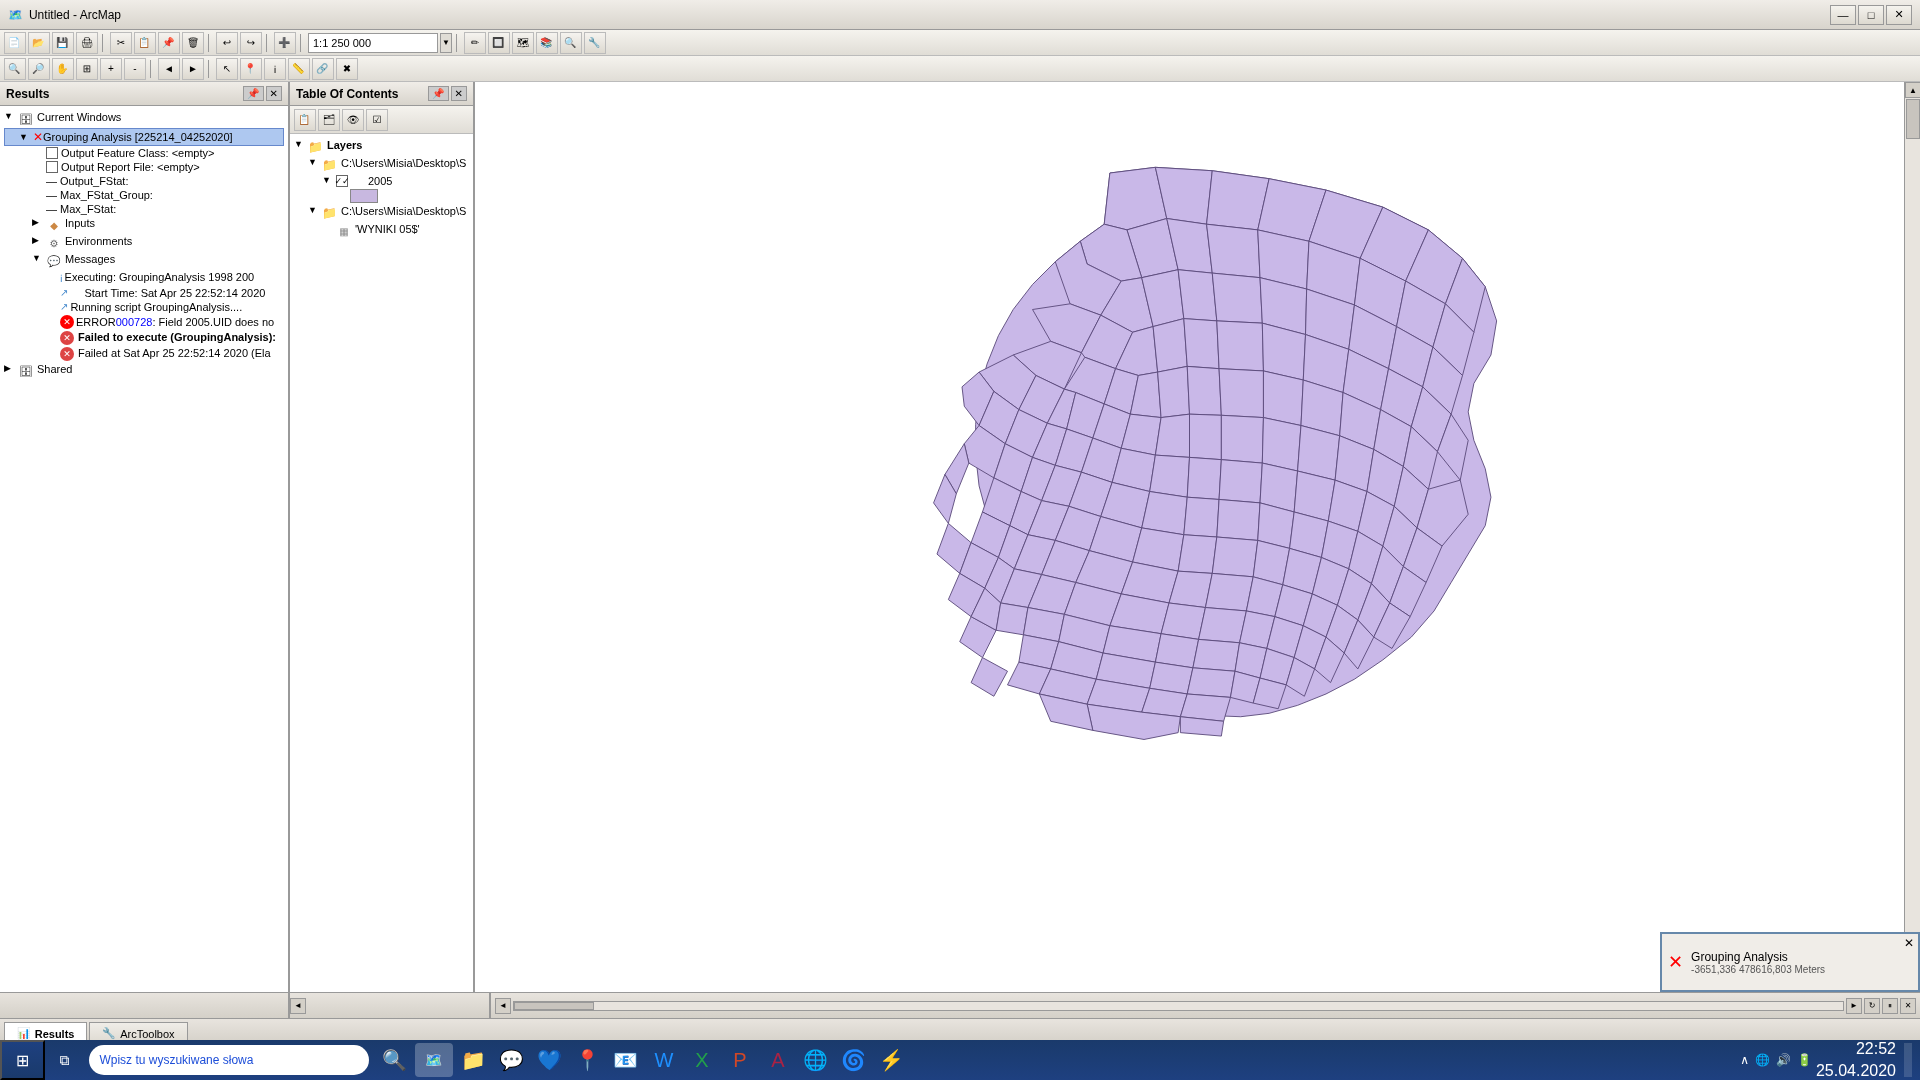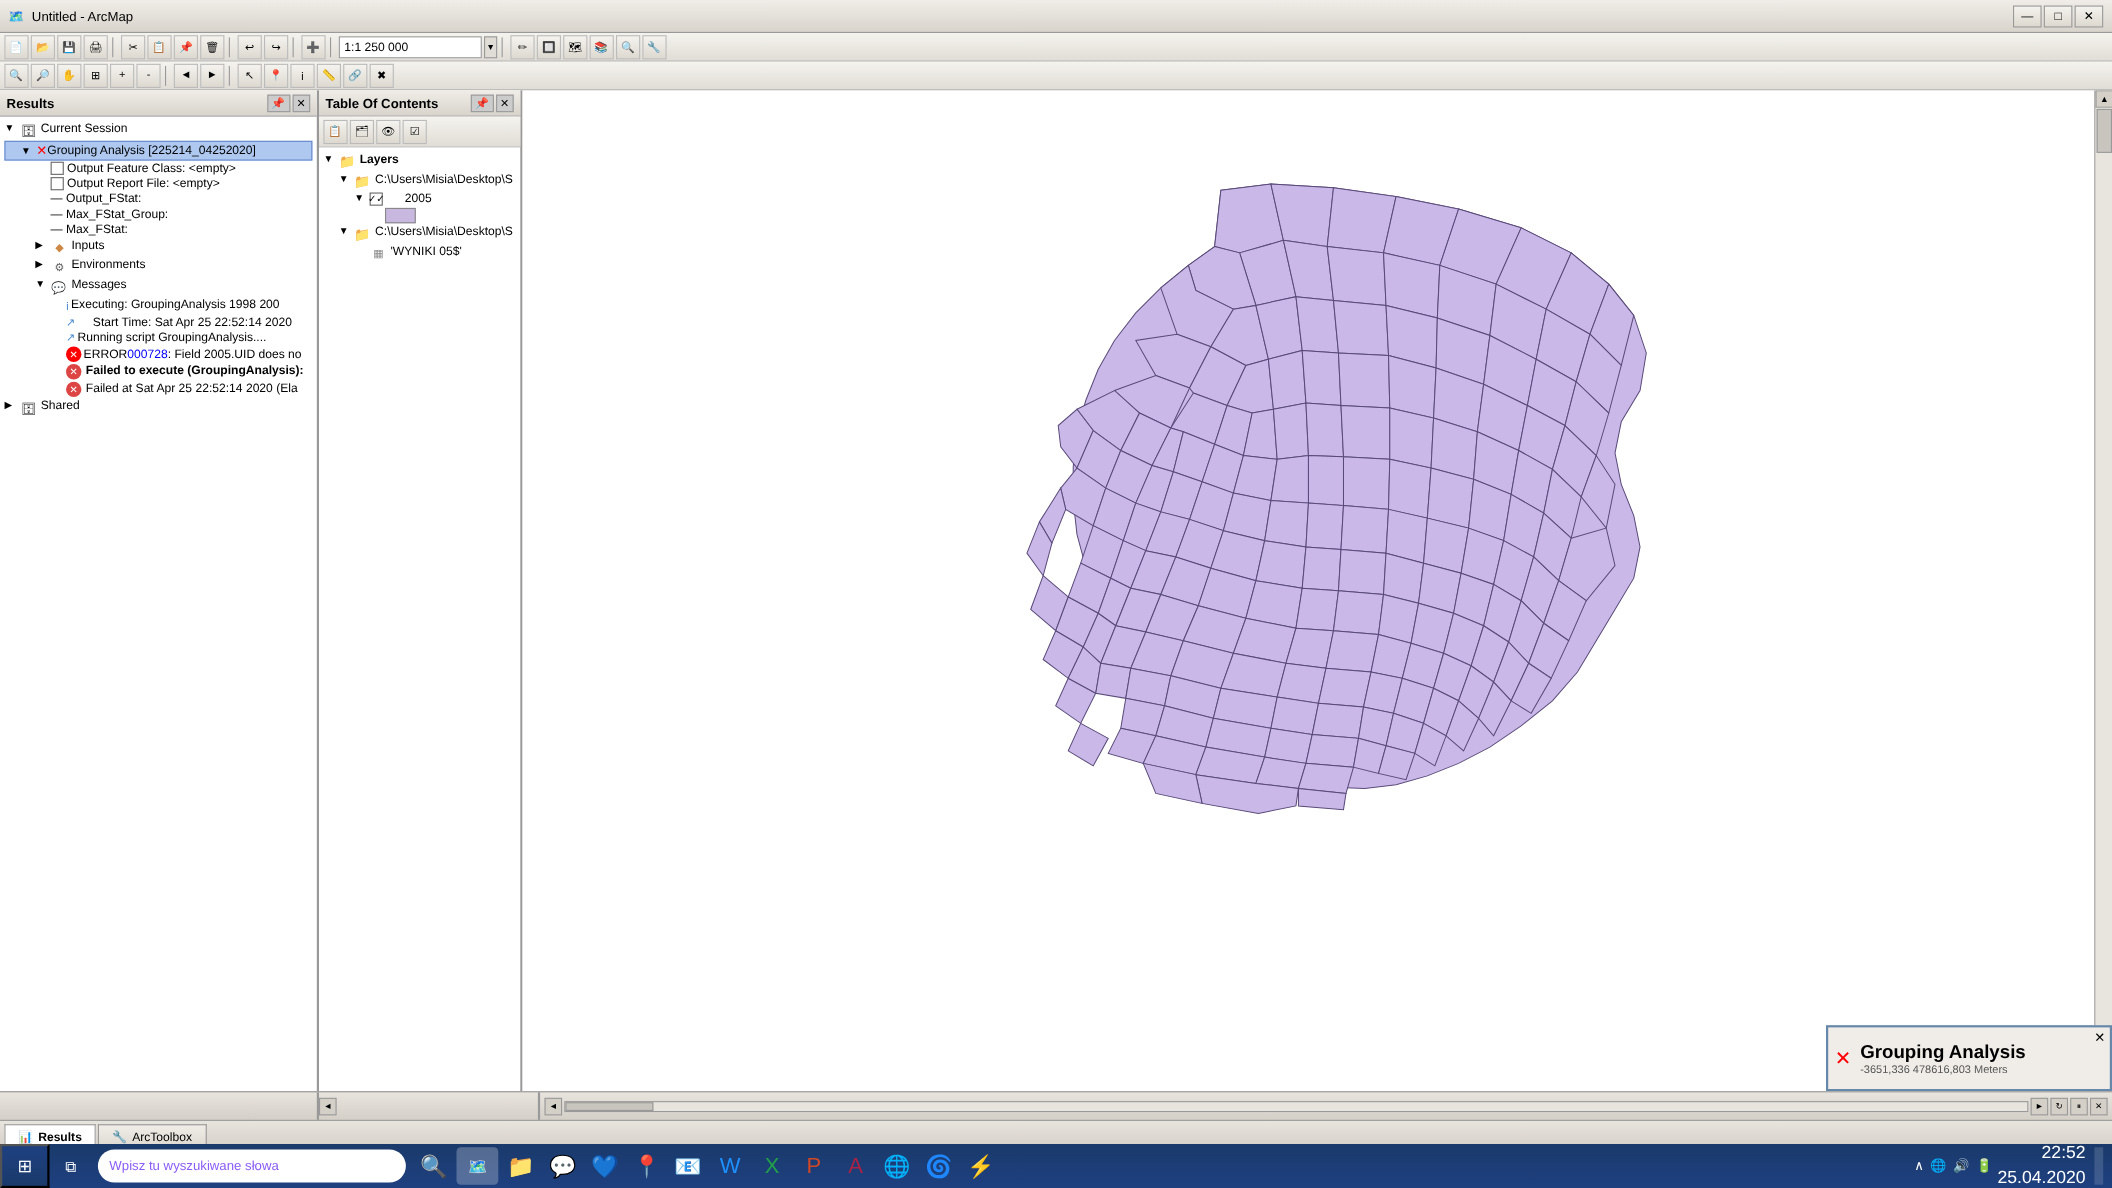--- a/index.html
+++ b/index.html
@@ -382,21 +382,21 @@
         <div class="panel-header-btns">
           <button class="panel-close-btn">📌</button>
           <button class="panel-close-btn">✕</button>
         </div>
       </div>
       <div class="results-content">
 
         <div class="tree-item">
           <span class="tree-expand">▼</span>
           <span class="tree-icon">🗄</span>
-          <span class="tree-label">Current Session</span>
+          <span class="tree-label">Current Windows</span>
         </div>
 
         <div class="tree-item indent-1 highlighted-item" style="background:#aec8f0; border:1px solid #6688cc; display:flex; align-items:center;">
           <span class="tree-expand">▼</span>
           <span class="error-icon">✕</span>
           <span class="tree-label" style="font-size:11px;">Grouping Analysis [225214_04252020]</span>
         </div>
 
         <div class="tree-item indent-2">
           <span class="tree-expand" style="width:14px;"></span>
@@ -726,21 +726,21 @@
         <path class="region" d="M 448,538 L 486,541 L 480,562 L 442,558 Z"></path>
 
         <path class="region" d="M 360,547 L 408,554 L 442,558 L 440,572 L 410,578 L 365,570 Z"></path>
         <path class="region" d="M 442,558 L 480,562 L 478,575 L 442,572 Z"></path>
         <path class="region" d="M 318,538 L 360,547 L 365,570 L 328,562 Z"></path>
       </svg>
 
       <div class="notification-popup">
         <span style="color:red; font-size:18px; flex-shrink:0;">✕</span>
         <div style="display:flex; flex-direction:column;">
-          <span style="font-weight:bold; font-size:17px;">Grouping Analysis</span>
+          <span style="font-weight:normal; font-size:12px;">Grouping Analysis</span>
           <span style="font-size:10px; color:#555;">-3651,336 478616,803 Meters</span>
         </div>
         <span class="close-x">✕</span>
       </div>
     </div>
 
   </div>
 
   <div class="bottom-section">
 
@@ -786,21 +786,21 @@
   </div>
 
 </div>
 
 <div class="taskbar">
   <button class="start-btn">
     <span style="font-size:16px;">⊞</span>
   </button>
   <div class="taskbar-icon" style="font-size:14px; color:white;">⧉</div>
   <div class="search-bar">
-    <span style="color:#8b5cf6;">Wpisz tu wyszukiwane słowa</span>
+    <span style="color:#1d4ed8;">Wpisz tu wyszukiwane słowa</span>
   </div>
   <div class="taskbar-icon" style="color:#aac;">🔍</div>
 
   <div class="taskbar-btn" style="background:rgba(255,255,255,0.25);">
     <span style="font-size:14px;">🗺️</span>
   </div>
   <div class="taskbar-icon">📁</div>
   <div class="taskbar-icon">💬</div>
   <div class="taskbar-icon">💙</div>
   <div class="taskbar-icon">📍</div>

